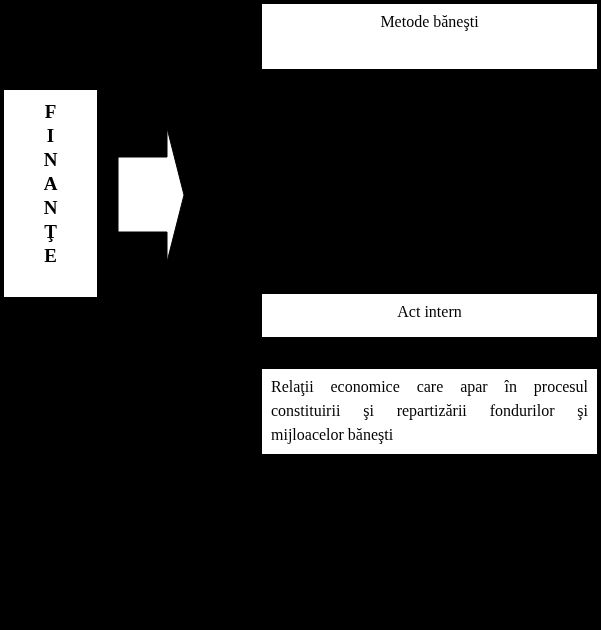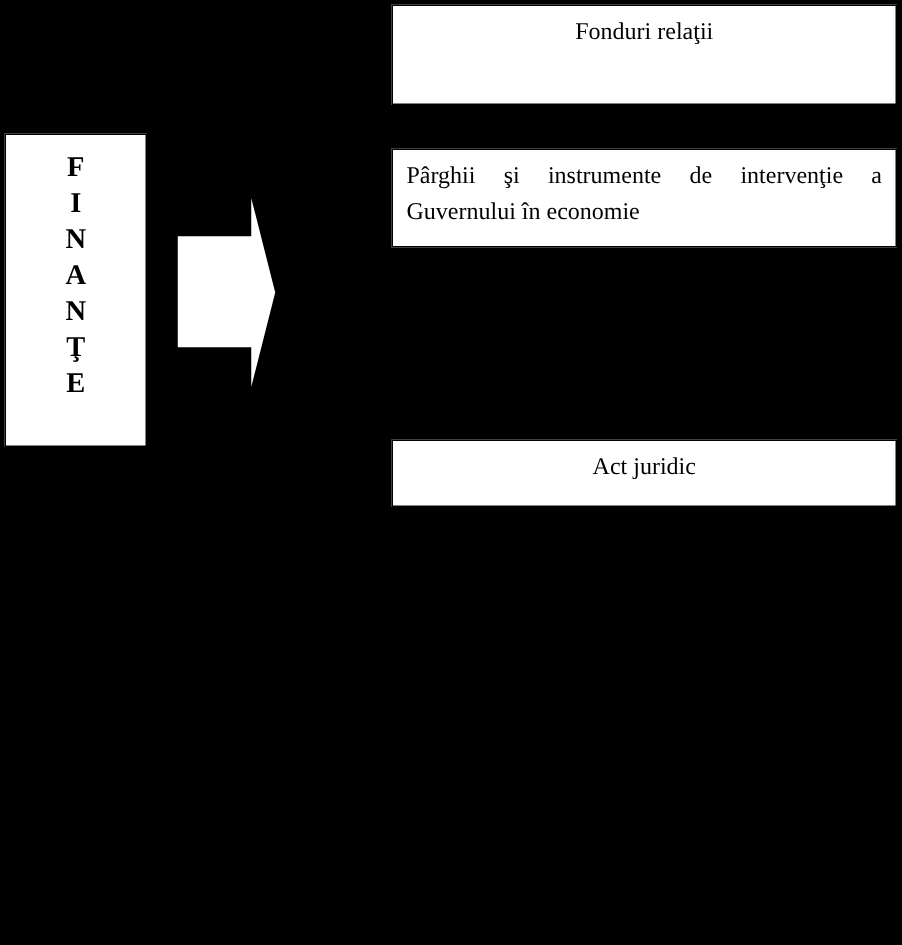--- a/index.html
+++ b/index.html
@@ -84,27 +84,27 @@
     <span class="finante-letter">N</span>
     <span class="finante-letter">Ţ</span>
     <span class="finante-letter">E</span>
   </div>
 
   <svg class="arrow-svg" viewBox="0 0 68 136" aria-hidden="true">
     <polygon points="1,30 50,30 50,1 67,68 50,135 50,105 1,105" fill="#ffffff" stroke="#000000" stroke-width="1"></polygon>
   </svg>
 
   <div class="whitebox rbox rbox-1 center">
-    <span>Fonduri relaţii</span>
-  </div>
-
-  <div class="whitebox rbox rbox-2 justify">
-    <span>Pârghii şi instrumente de intervenţie a Guvernului în economie</span>
+    <span>Metode băneşti</span>
   </div>
 
 
+
   <div class="whitebox rbox rbox-4 center">
-    <span>Act juridic</span>
+    <span>Act intern</span>
   </div>
 
+  <div class="whitebox rbox rbox-5 justify">
+    <span>Relaţii economice care apar în procesul constituirii şi repartizării fondurilor şi mijloacelor băneşti</span>
+  </div>
 
 
 </div>
 
 </body></html>

